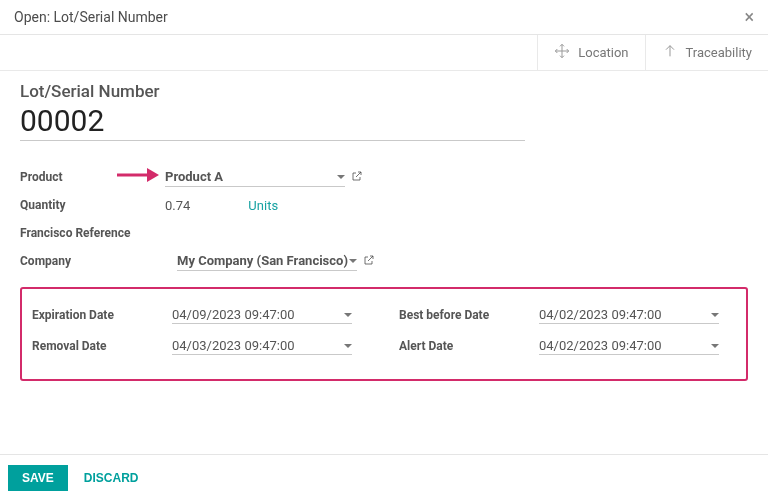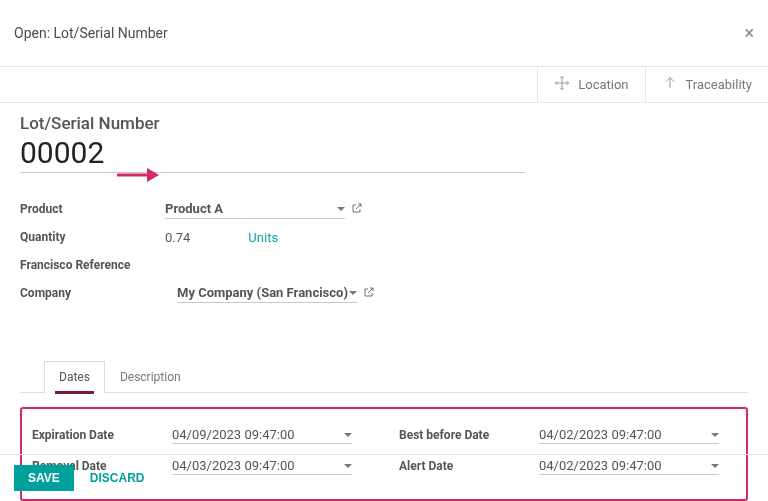--- a/index.html
+++ b/index.html
@@ -9,21 +9,21 @@
     color: #4c4c4c;
     background: #fff;
     width: 768px;
     height: 501px;
     position: relative;
   }
   .modal-header {
     display: flex;
     justify-content: space-between;
     align-items: center;
-    padding: 24px 14px;
+    padding: 8px 14px;
     border-bottom: 1px solid #e5e5e5;
     color: #4c4c4c;
   }
   .modal-title { font-size: 14px; font-weight: 400; color: #4c4c4c; }
   .close-x { font-size: 18px; color: #888; cursor: pointer; line-height: 1; }
 
   .action-bar {
     display: flex;
     justify-content: flex-end;
     border-bottom: 1px solid #e9e9e9;
@@ -161,21 +161,21 @@
     width: 180px;
     justify-content: space-between;
     padding: 1px 0;
   }
   .date-input span { font-size: 13px; color: #555; }
 
   .footer {
     position: absolute;
     bottom: 0; left: 0; right: 0;
     border-top: 1px solid #e5e5e5;
-    padding: 10px 14px;
+    padding: 10px 8px;
     display: flex;
     gap: 16px;
     align-items: center;
     margin-top: 8px;
   }
   .btn-save {
     background: #00a09d;
     color: #fff;
     border: none;
     padding: 6px 14px;
@@ -260,24 +260,20 @@
         </div>
         <span class="ext-link">
           <svg width="12" height="12" viewBox="0 0 24 24">
               <path d="M14 4 L20 4 L20 10 M20 4 L10 14 M18 14 L18 20 L4 20 L4 6 L10 6"></path>
             </svg>
         </span>
       </div>
     </div>
   </div>
 
-  <div class="tabs">
-    <div class="tab active"><span>Dates</span></div>
-    <div class="tab"><span>Description</span></div>
-  </div>
 
   <div class="dates-box">
     <div class="two-col">
       <div class="col">
         <div class="field-row">
           <div class="field-label">Expiration Date</div>
           <div class="date-input">
             <span>04/09/2023 09:47:00</span>
             <span class="caret"></span>
           </div>

